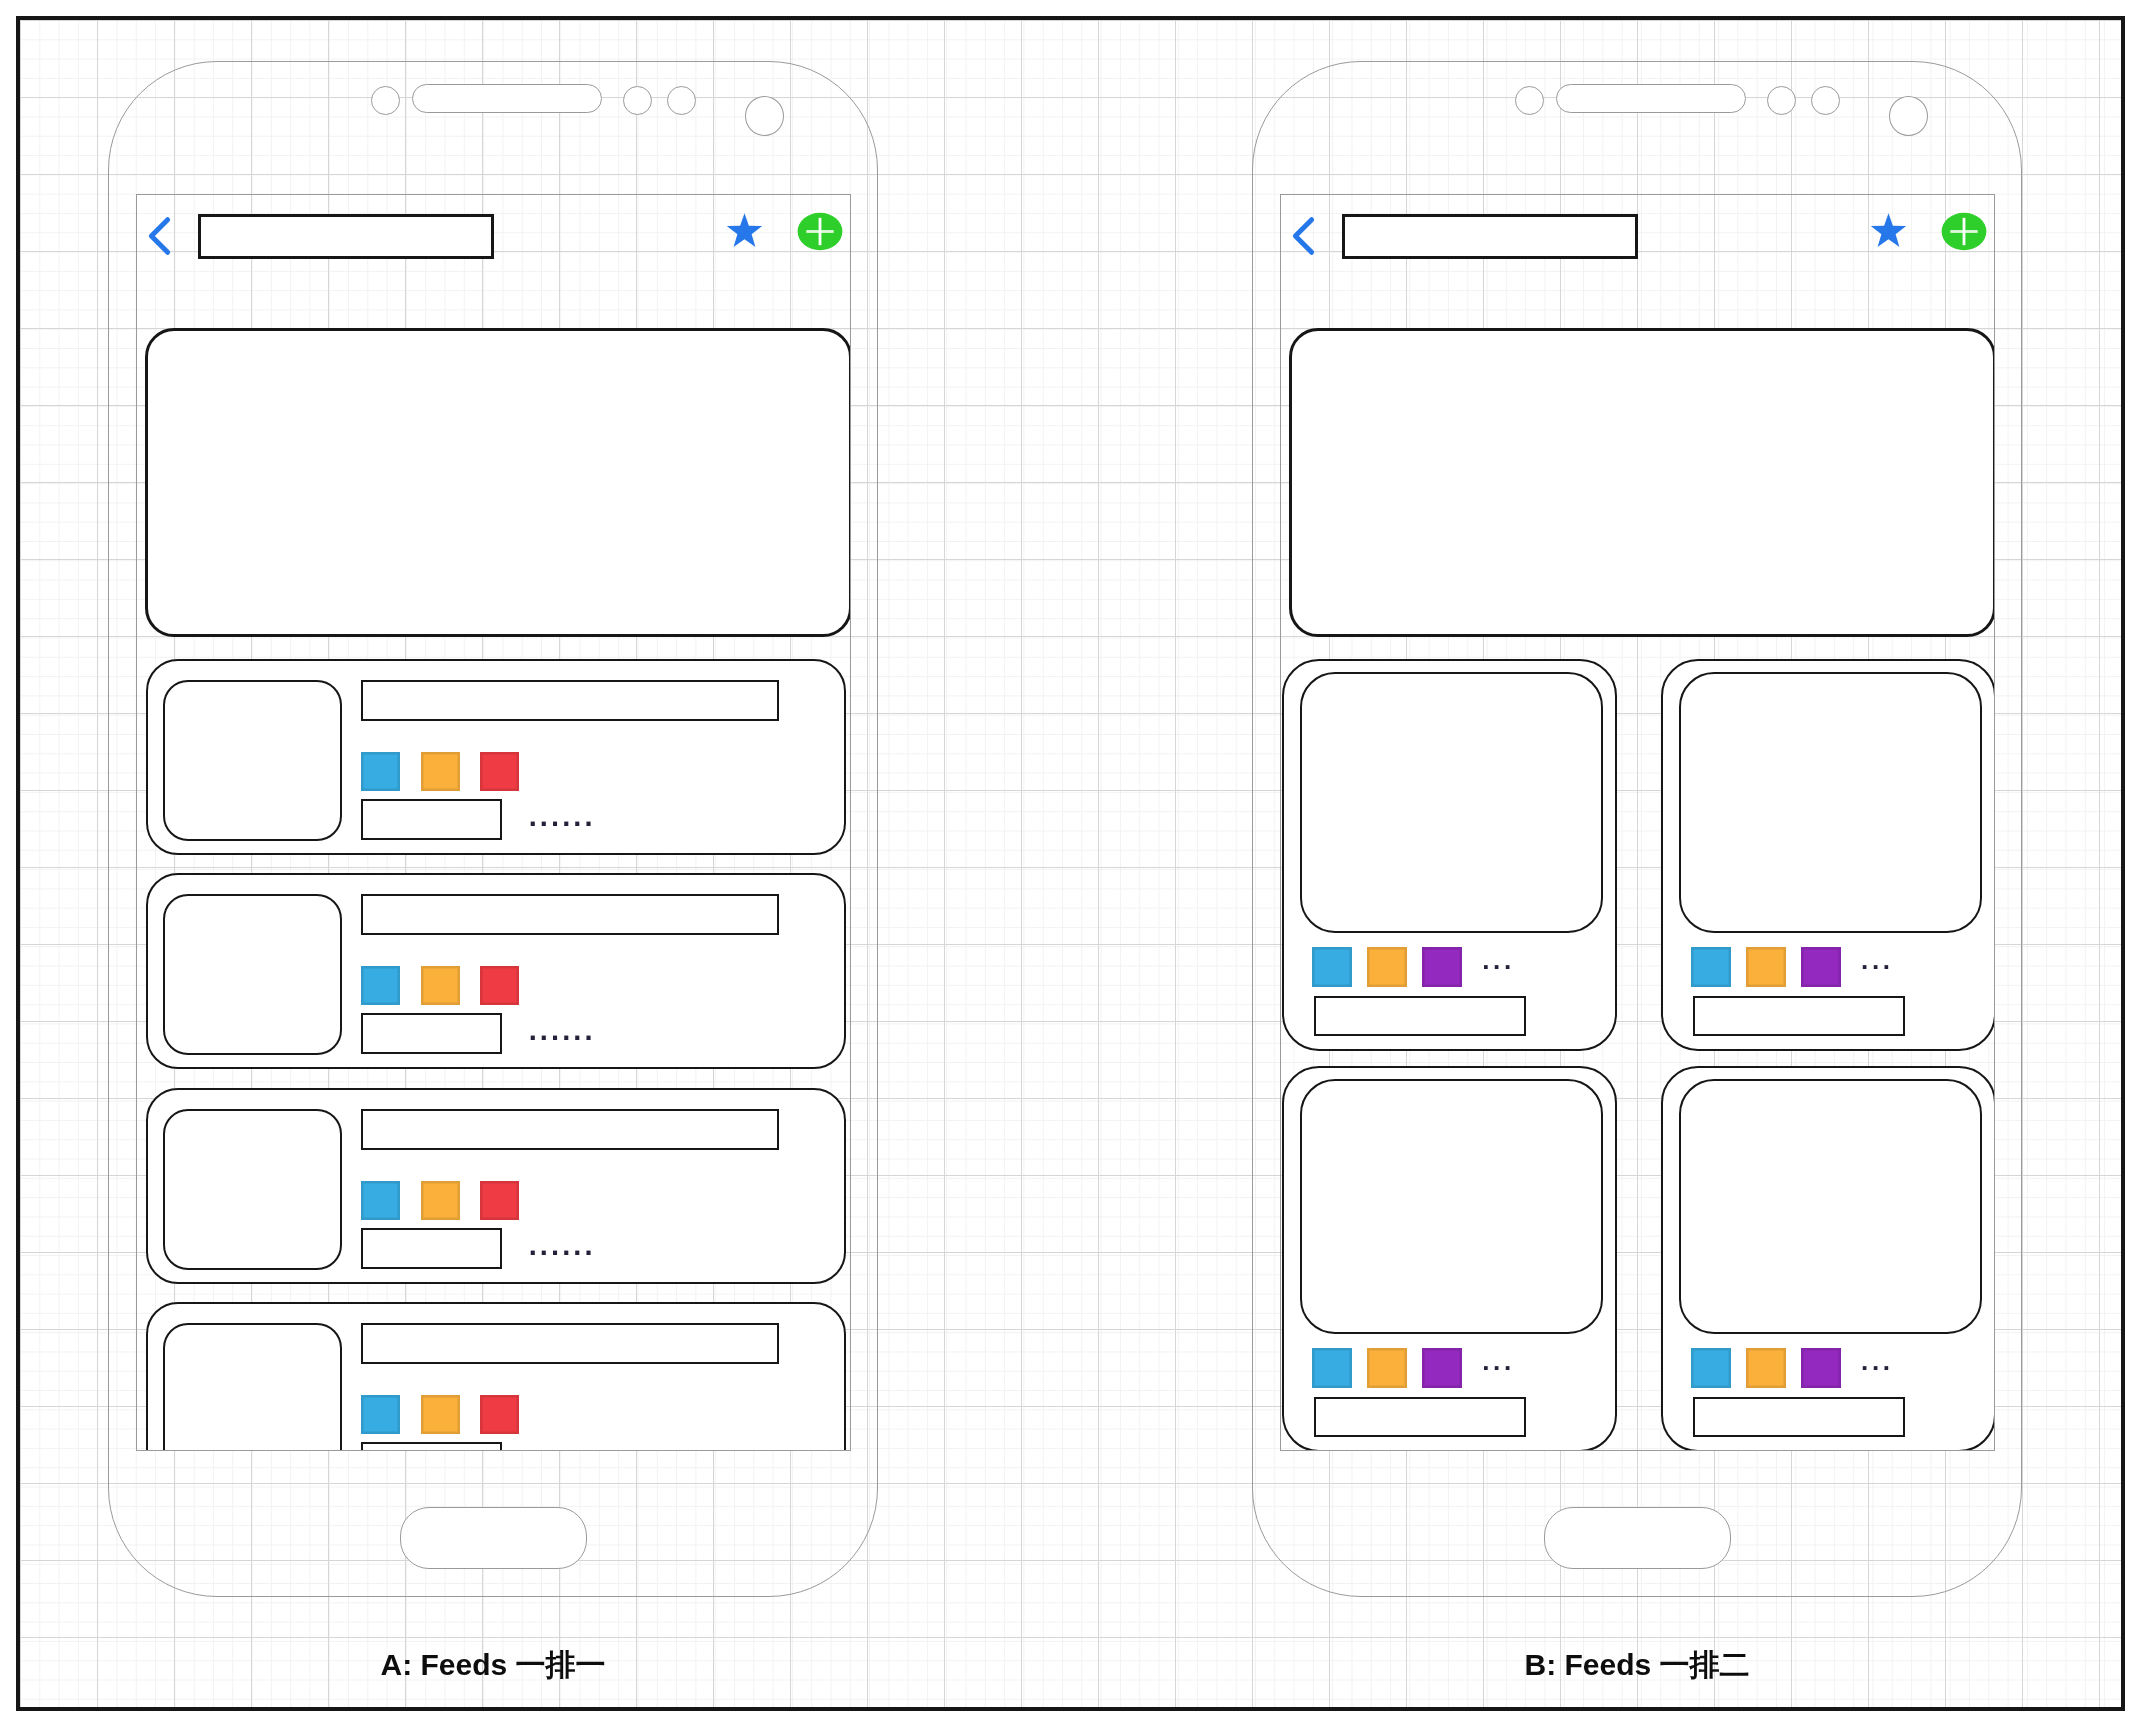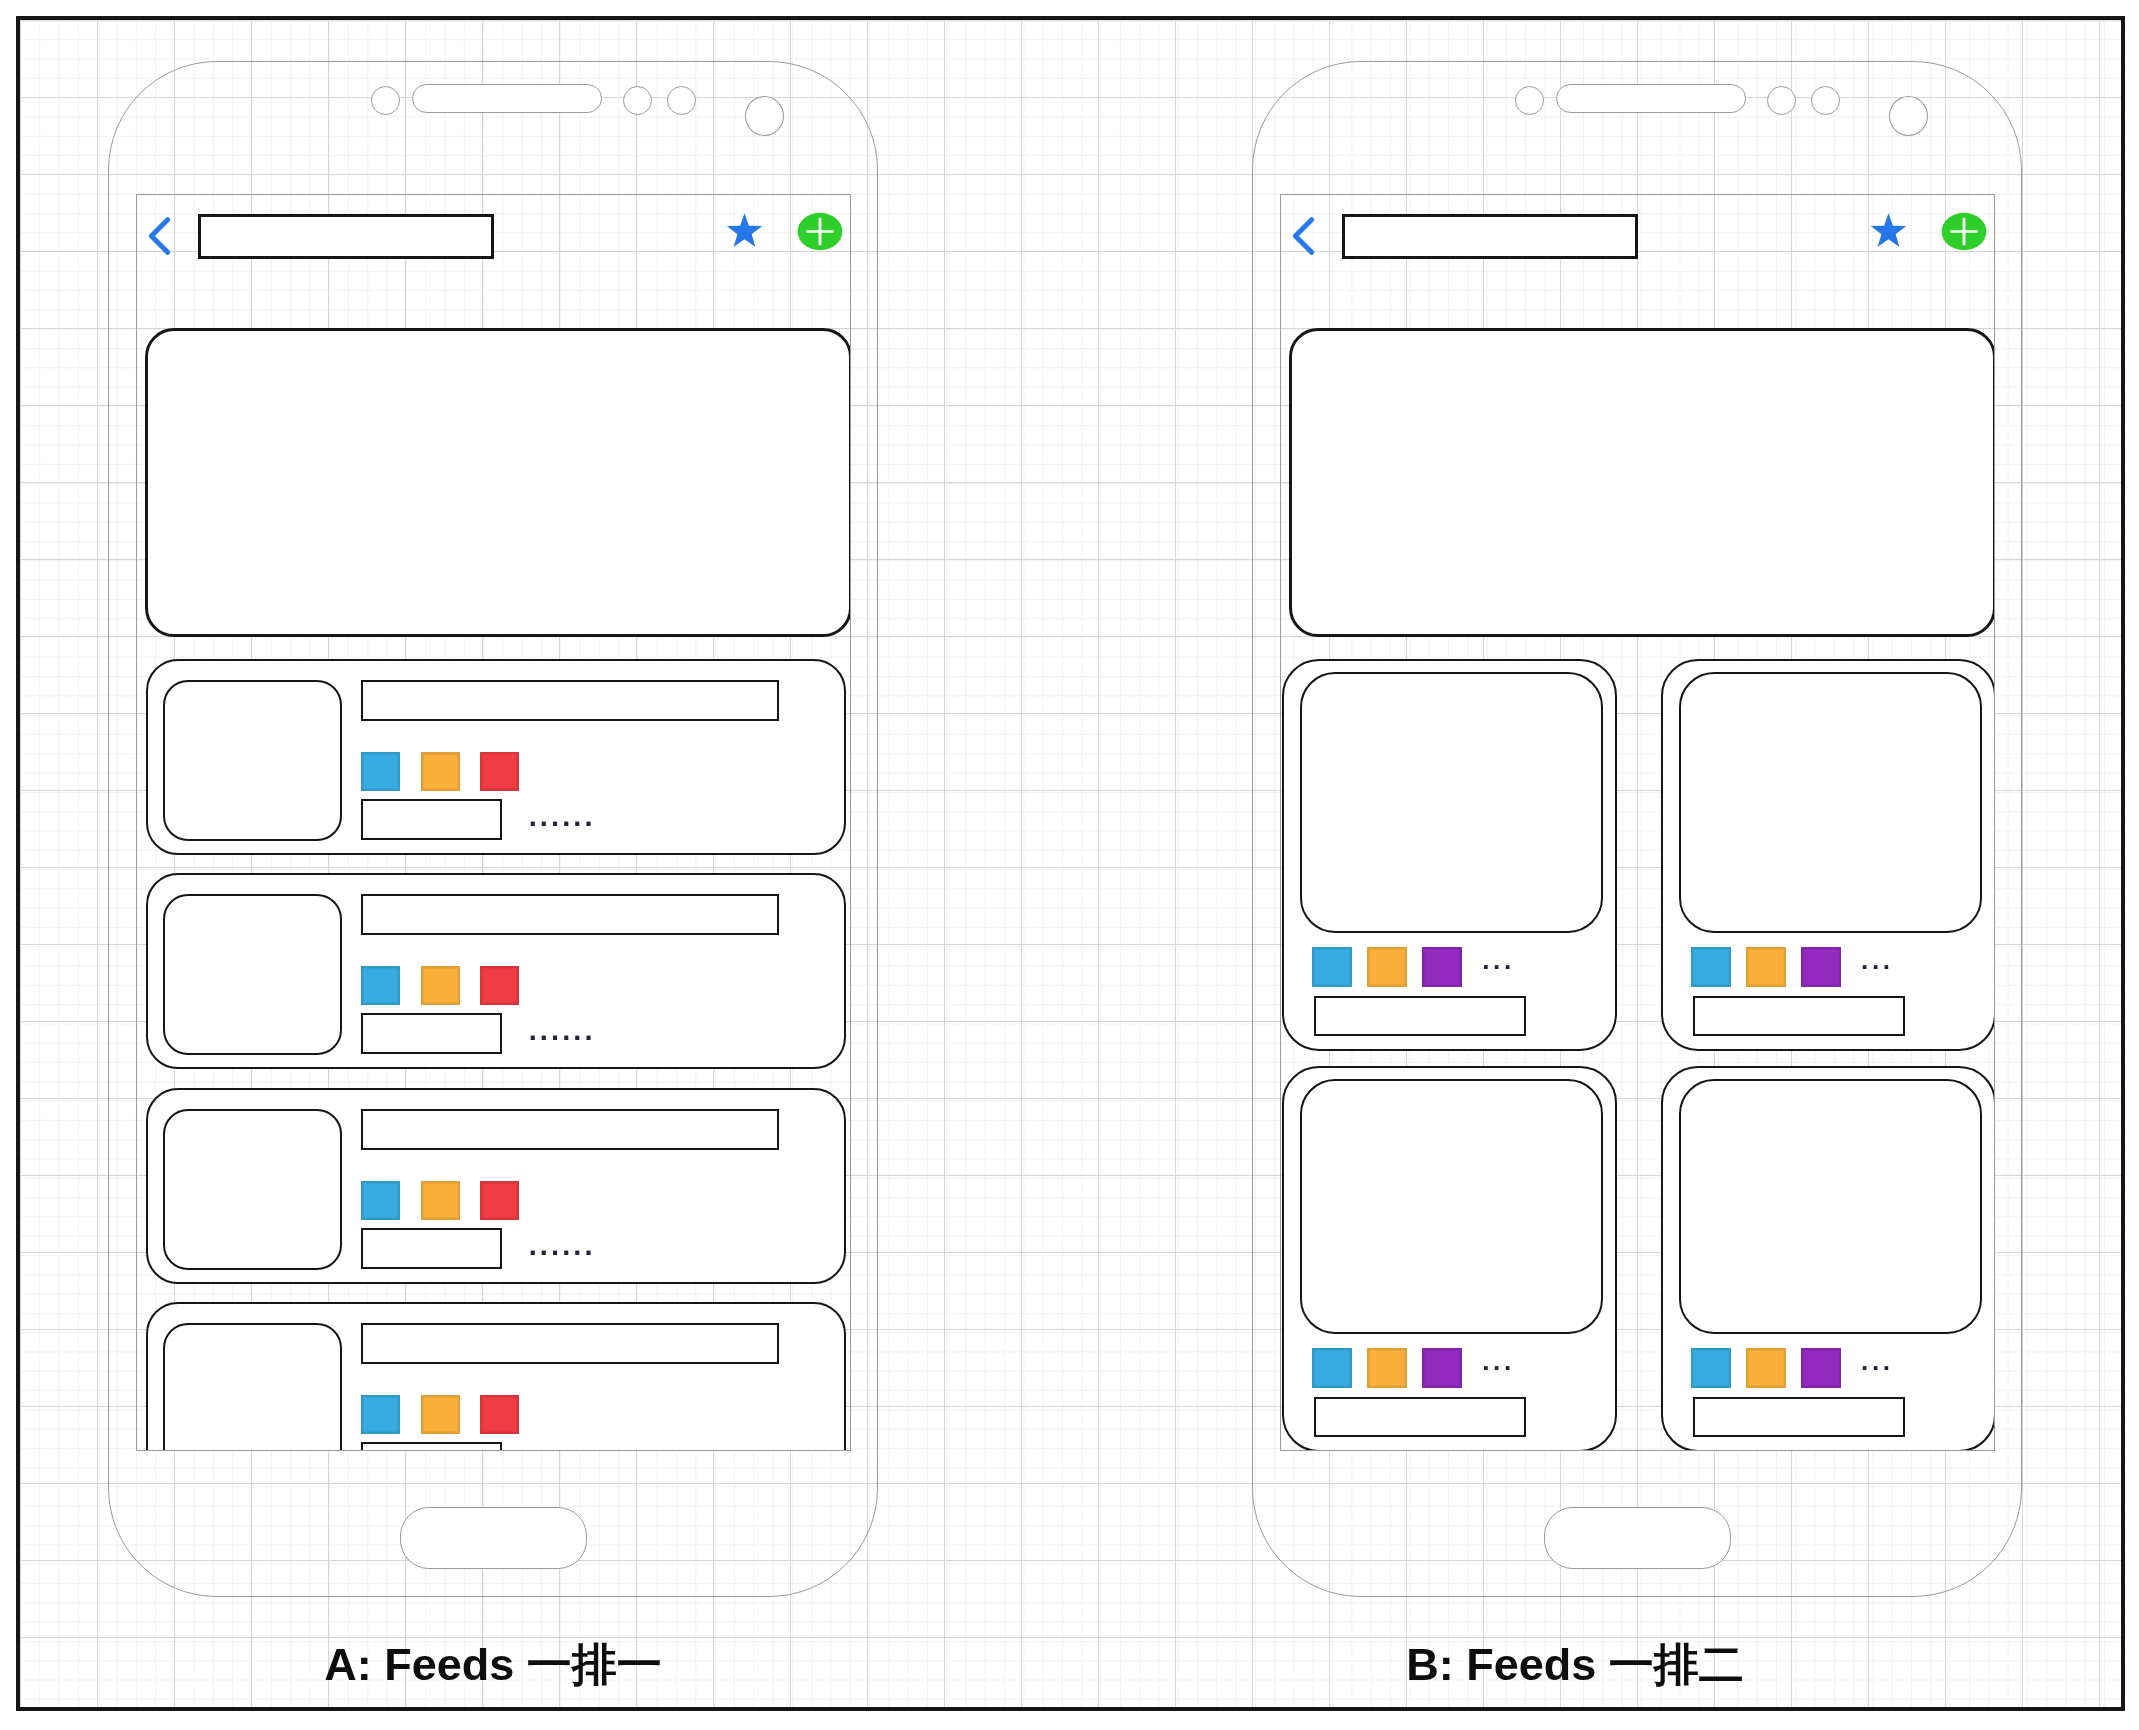--- a/index.html
+++ b/index.html
@@ -119,21 +119,21 @@
   .chip { box-shadow: inset 0 0 0 2.5px rgba(0,0,0,0.10); }
   .chip-blue   { background: var(--chip_blue,   #36ACE2); }
   .chip-orange { background: var(--chip_orange, #FBB03B); }
   .chip-red    { background: var(--chip_red,    #EF3B43); }
   .chip-purple { background: var(--chip_purple, #9329BE); }
 
   
   .caption {
     position: absolute; top: 1636px; width: 770px; height: 57px;
     line-height: 57px; text-align: center;
-    font-size: 45px; font-weight: bold; color: #0d0d0d;
+    font-size: 30px; font-weight: bold; color: #0d0d0d;
   }
 </style>
 </head>
 <body>
 
 <div class="canvas">
   <div class="board"></div>
 
   <section class="phone" style="left:108px">
     <div class="hw cam"></div>
@@ -257,15 +257,15 @@
         <span class="chip chip-blue c1"></span>
         <span class="chip chip-orange c2"></span>
         <span class="chip chip-purple c3"></span>
         <span class="dotsB">...</span>
         <div class="miniB"></div>
       </article>
     </div>
   </section>
 
   <div class="caption" style="left:108px">A: Feeds 一排一</div>
-  <div class="caption" style="left:1190px">B: Feeds 一排二</div>
+  <div class="caption" style="left:1252px">B: Feeds 一排二</div>
 </div>
 
 
 </body></html>

